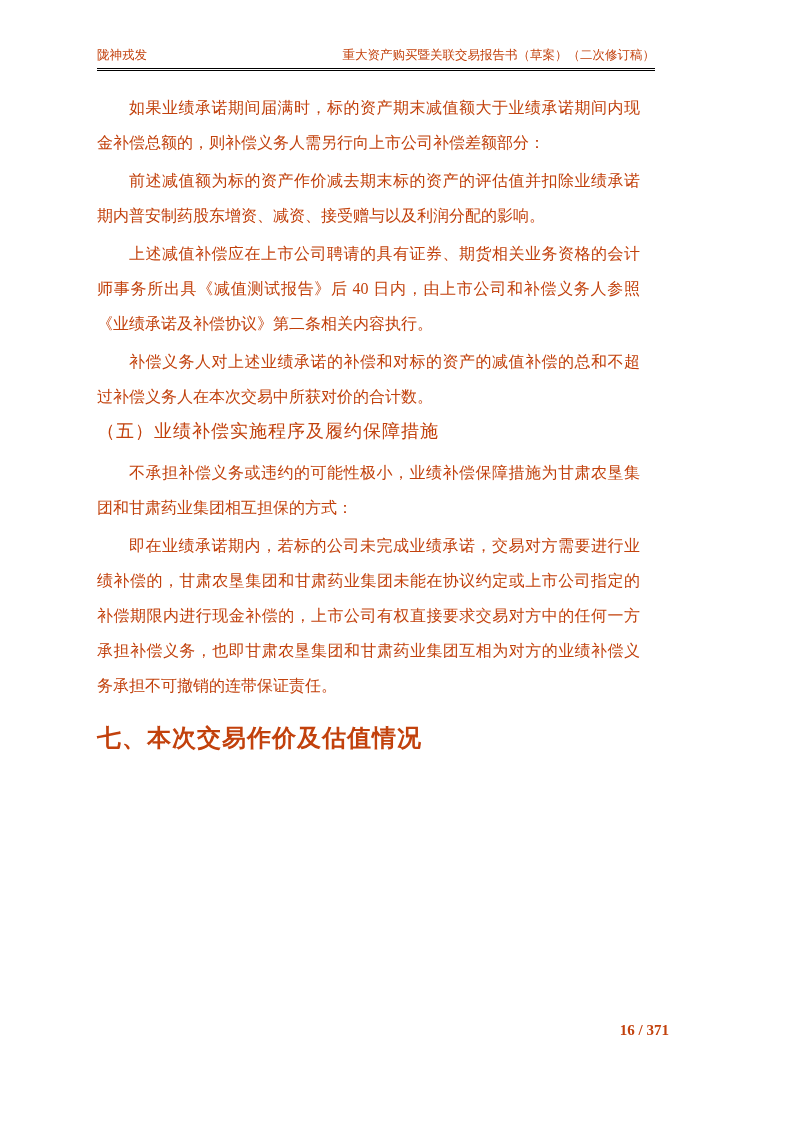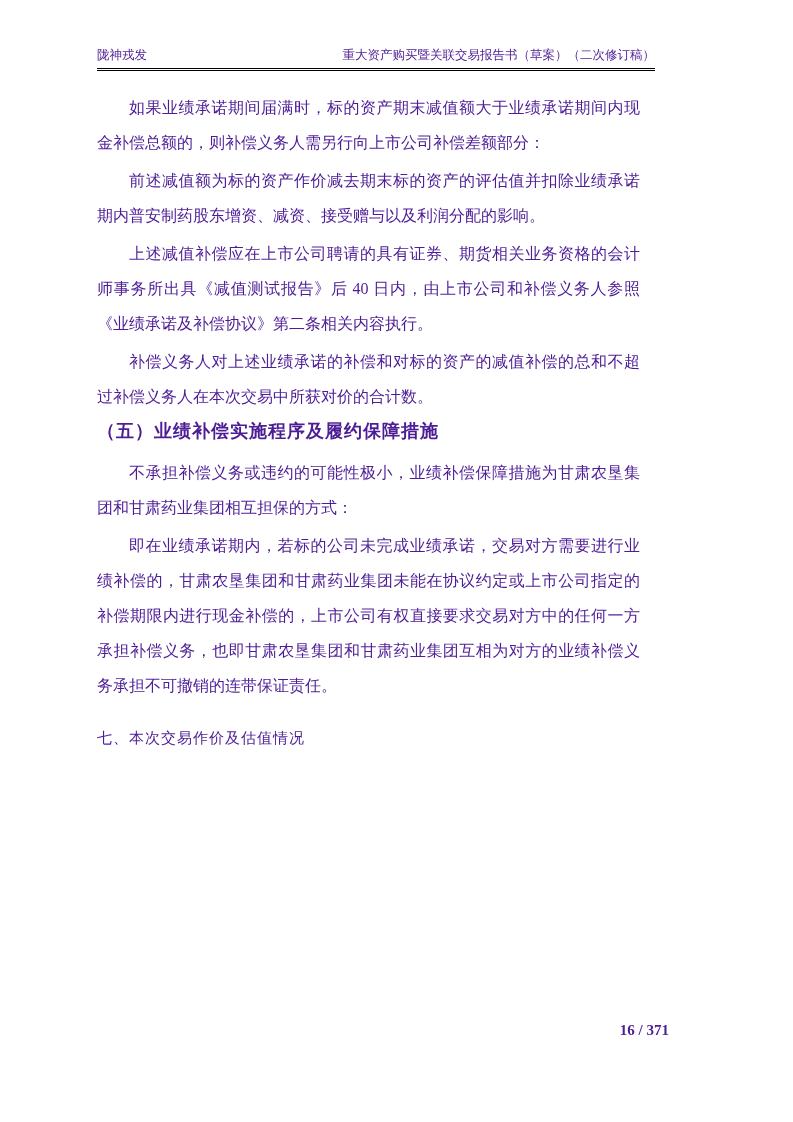--- a/index.html
+++ b/index.html
@@ -5,21 +5,21 @@
   html, body {
     margin: 0;
     padding: 0;
     background: #ffffff;
   }
   .page {
     position: relative;
     width: 752px;
     height: 1122px;
     background: #ffffff;
-    color: #4c1d95;
+    color: #c2410c;
     font-family: "Liberation Serif", "DejaVu Serif", serif;
     overflow: hidden;
     box-sizing: border-box;
   }
   .header {
     position: absolute;
     left: 97px;
     right: 97px;
     top: 46px;
     display: flex;
@@ -42,29 +42,29 @@
     font-size: 16px;
     line-height: 35px;
     text-align: justify;
     text-indent: 2em;
     margin: 0 0 3px 0;
     word-break: break-all;
   }
   h3.block-h3 {
     font-family: "Liberation Sans", "DejaVu Sans", sans-serif;
     font-size: 18px;
-    font-weight: 700;
+    font-weight: 400;
     line-height: 28px;
     margin: 0 0 10px 0;
     letter-spacing: 1px;
   }
   h2.block-h2 {
     font-family: "Liberation Sans", "DejaVu Sans", sans-serif;
-    font-size: 15px;
-    font-weight: 400;
+    font-size: 24px;
+    font-weight: 700;
     line-height: 30px;
     margin: 20px 0 0 0;
     letter-spacing: 1px;
   }
   .footer {
     position: absolute;
     right: 83px;
     top: 1022px;
     font-size: 15px;
     font-weight: 700;

